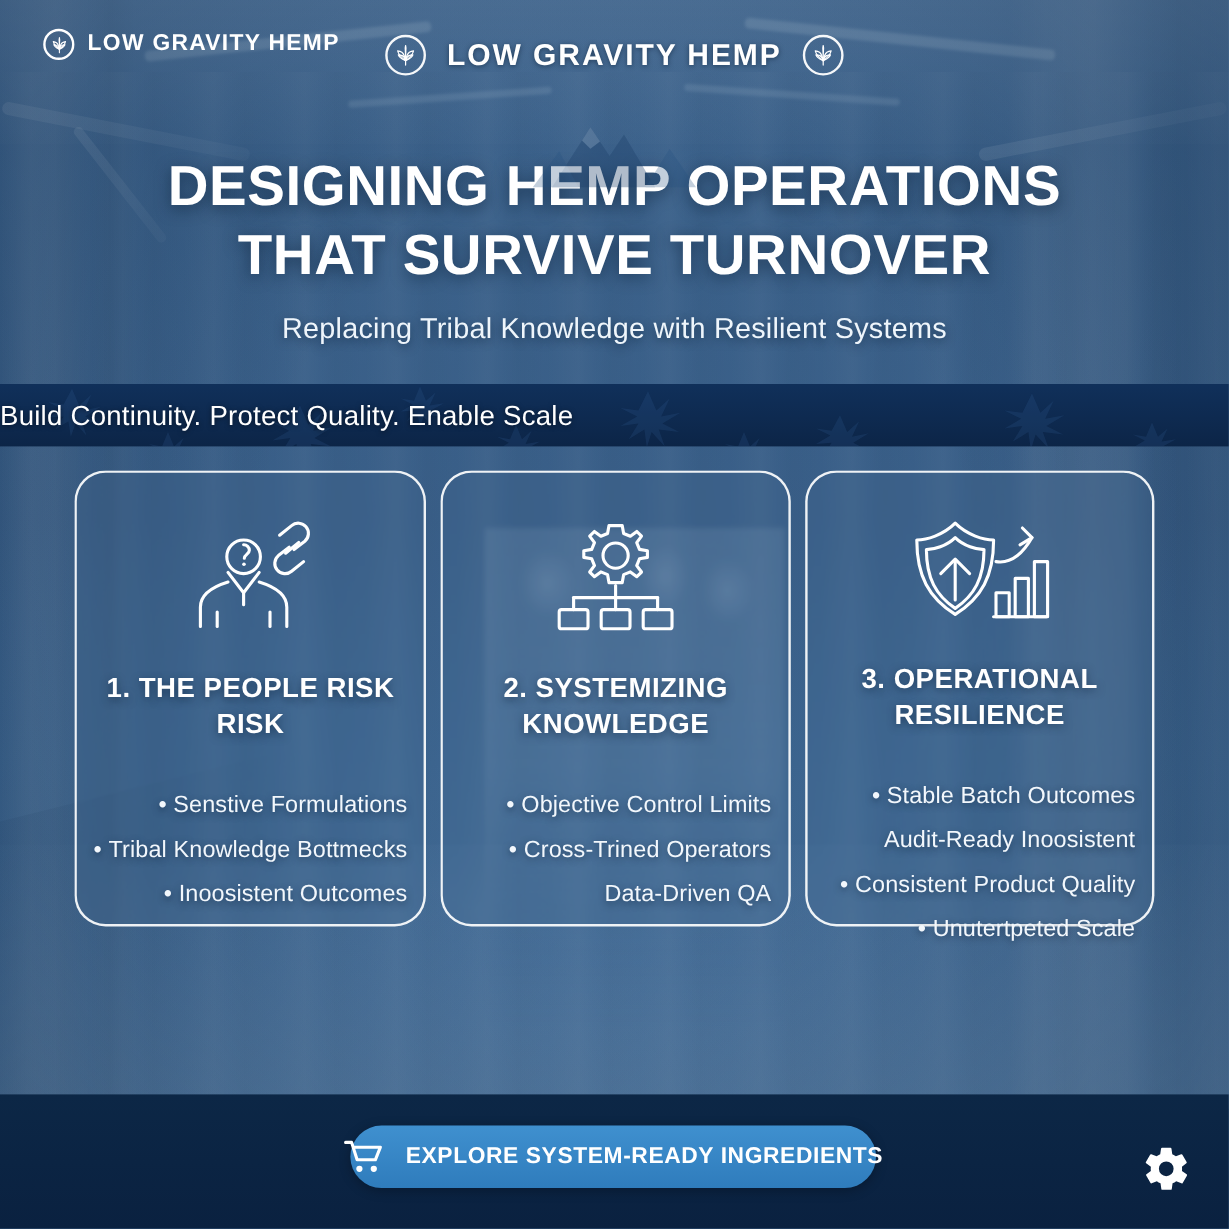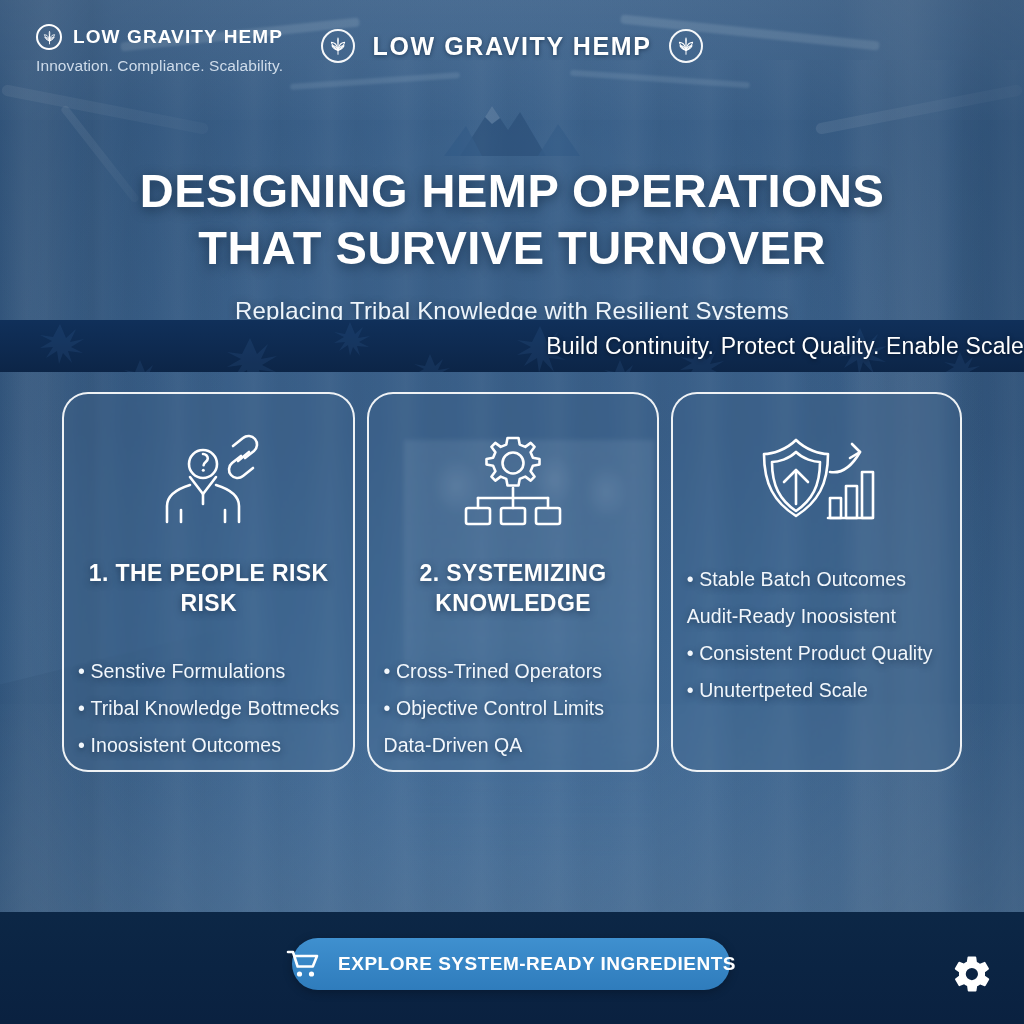--- a/index.html
+++ b/index.html
@@ -121,35 +121,34 @@
     position: absolute; left: 50%; top: -36px; transform: translateX(-50%);
     width: 140px; height: 70px; opacity: .34;
   }
   .hero h1 {
     color: #ffffff;
     font-size: 47px; font-weight: 700;
     letter-spacing: .5px; line-height: 1.22;
     text-transform: uppercase;
     text-shadow: 0 3px 12px rgba(8,25,48,.55);
     padding: 0 70px;
-    margin-top: 36px;
   }
   .hero h1 .l2 { display: block; }
   .hero .subtitle {
     margin-top: 20px;
     color: #eef5fb; font-size: 24px; font-weight: 400;
     letter-spacing: .2px;
     text-shadow: 0 2px 8px rgba(8,25,48,.55);
   }
 
   
   .strip {
     position: absolute; left: 0; right: 0; top: 320px; height: 52px;
     background: linear-gradient(180deg, #10305a 0%, #0e2a50 55%, #0c2547 100%);
-    display: flex; align-items: center; justify-content: flex-end;
+    display: flex; align-items: center; justify-content: flex-start;
     z-index: 6; overflow: hidden;
   }
   .strip-leaves { position: absolute; inset: 0; opacity: .30; }
   .strip-text {
     position: relative; z-index: 2;
     color: #ffffff; font-size: 23px; font-weight: 400; letter-spacing: .2px;
     text-shadow: 0 1px 4px rgba(0,0,0,.5);
   }
 
   
@@ -175,21 +174,21 @@
     text-transform: uppercase;
     text-shadow: 0 2px 7px rgba(8,25,48,.5);
     min-height: 66px;
   }
   .card-list {
     margin-top: 36px; list-style: none; width: 100%;
     display: flex; flex-direction: column; gap: 14px;
   }
   .card-list li {
     color: #f2f7fc; font-size: 19.5px; font-weight: 400;
-    text-align: left; letter-spacing: .1px;
+    text-align: right; letter-spacing: .1px;
     text-shadow: 0 2px 6px rgba(8,25,48,.5);
     white-space: nowrap;
   }
   .card-list li.dot::before { content: "\2022\00a0"; }
 
   
   .footer {
     position: absolute; left: 0; right: 0; bottom: 0; height: 112px;
     background: linear-gradient(180deg, #0c2746 0%, #0a2140 100%);
     z-index: 7;
@@ -349,41 +348,42 @@
           <path d="M18 66 v10"></path>
           <path d="M53 66 v10"></path>
           <path d="M88 66 v10"></path>
           <rect x="6" y="76" width="24" height="16" rx="2"></rect>
           <rect x="41" y="76" width="24" height="16" rx="2"></rect>
           <rect x="76" y="76" width="24" height="16" rx="2"></rect>
         </svg>
       </div>
       <div class="card-title">2. SYSTEMIZING KNOWLEDGE</div>
       <ul class="card-list">
+        <li class="dot">Objective Control Limits</li>
         <li class="dot">Cross-Trined Operators</li>
-        <li class="dot">Objective Control Limits</li>
         <li>Data-Driven QA</li>
       </ul>
     </div>
 
     <div class="card">
       <div class="card-icon">
         <svg width="120" height="96" viewBox="0 0 120 96" fill="none" stroke="#ffffff" stroke-width="2.6" stroke-linecap="round" stroke-linejoin="round">
           <path d="M40 8 C30 18 16 22 8 22 c0 30 10 48 32 62 22-14 32-32 32-62 -8 0-22-4-32-14z"></path>
           <path d="M40 20 C33 27 22 30 16 30 c0 24 8 38 24 49 16-11 24-25 24-49 -6 0-17-3-24-10z"></path>
           <path d="M40 72 V40"></path>
           <path d="M28 50 L40 38 L52 50"></path>
           <path d="M72 86 h44"></path>
           <rect x="74" y="66" width="11" height="20"></rect>
           <rect x="90" y="54" width="11" height="32"></rect>
           <rect x="106" y="40" width="11" height="46"></rect>
           <path d="M74 40 c12 2 22-6 30-20"></path>
           <path d="M96 12 l8 8 -10 6"></path>
         </svg>
       </div>
+      <div class="card-title">3. OPERATIONAL RESILIENCE</div>
       <ul class="card-list">
         <li class="dot">Stable Batch Outcomes</li>
         <li>Audit-Ready Inoosistent</li>
         <li class="dot">Consistent Product Quality</li>
         <li class="dot">Unutertpeted Scale</li>
       </ul>
     </div>
 
   </div>
 
@@ -396,21 +396,20 @@
           <path d="M12 21v-4"></path>
           <path d="M12 17c0-3 0-6-0.2-8.5C11.3 6 12 3.2 12 3.2s0.7 2.8 0.2 5.3C12 11 12 14 12 17z"></path>
           <path d="M12 17c-1.6-1.4-4-3.1-5.6-5.4-1-1.5-1.6-3.6-1.6-3.6s2.2 0.3 3.8 1.3C10.2 10.5 11.3 13 12 17z"></path>
           <path d="M12 17c1.6-1.4 4-3.1 5.6-5.4 1-1.5 1.6-3.6 1.6-3.6s-2.2 0.3-3.8 1.3C13.8 10.5 12.7 13 12 17z"></path>
           <path d="M12 17c-1.5-0.6-3.6-1.5-5-3-0.9-1-1.6-2.3-1.6-2.3s1.8-0.2 3.2 0.5C10.3 13 11.4 15 12 17z"></path>
           <path d="M12 17c1.5-0.6 3.6-1.5 5-3 0.9-1 1.6-2.3 1.6-2.3s-1.8-0.2-3.2 0.5C13.7 13 12.6 15 12 17z"></path>
         </svg>
       </span>
       <span class="fb-name">LOW GRAVITY HEMP</span>
     </div>
-    <div class="fb-tag">Innovation. Compliance. Scalability.</div>
   </div>
 
   <button class="cta">
     <svg viewBox="0 0 34 30" fill="none" stroke="#ffffff" stroke-width="2.6" stroke-linecap="round" stroke-linejoin="round">
       <path d="M2 3 h5 l4.6 14.5 h15.2 L31 7 H9.2"></path>
       <circle cx="13.5" cy="25" r="2.6" fill="#ffffff" stroke="none"></circle>
       <circle cx="25.5" cy="25" r="2.6" fill="#ffffff" stroke="none"></circle>
     </svg>
     <span class="cta-label">EXPLORE SYSTEM-READY INGREDIENTS</span>
   </button>

